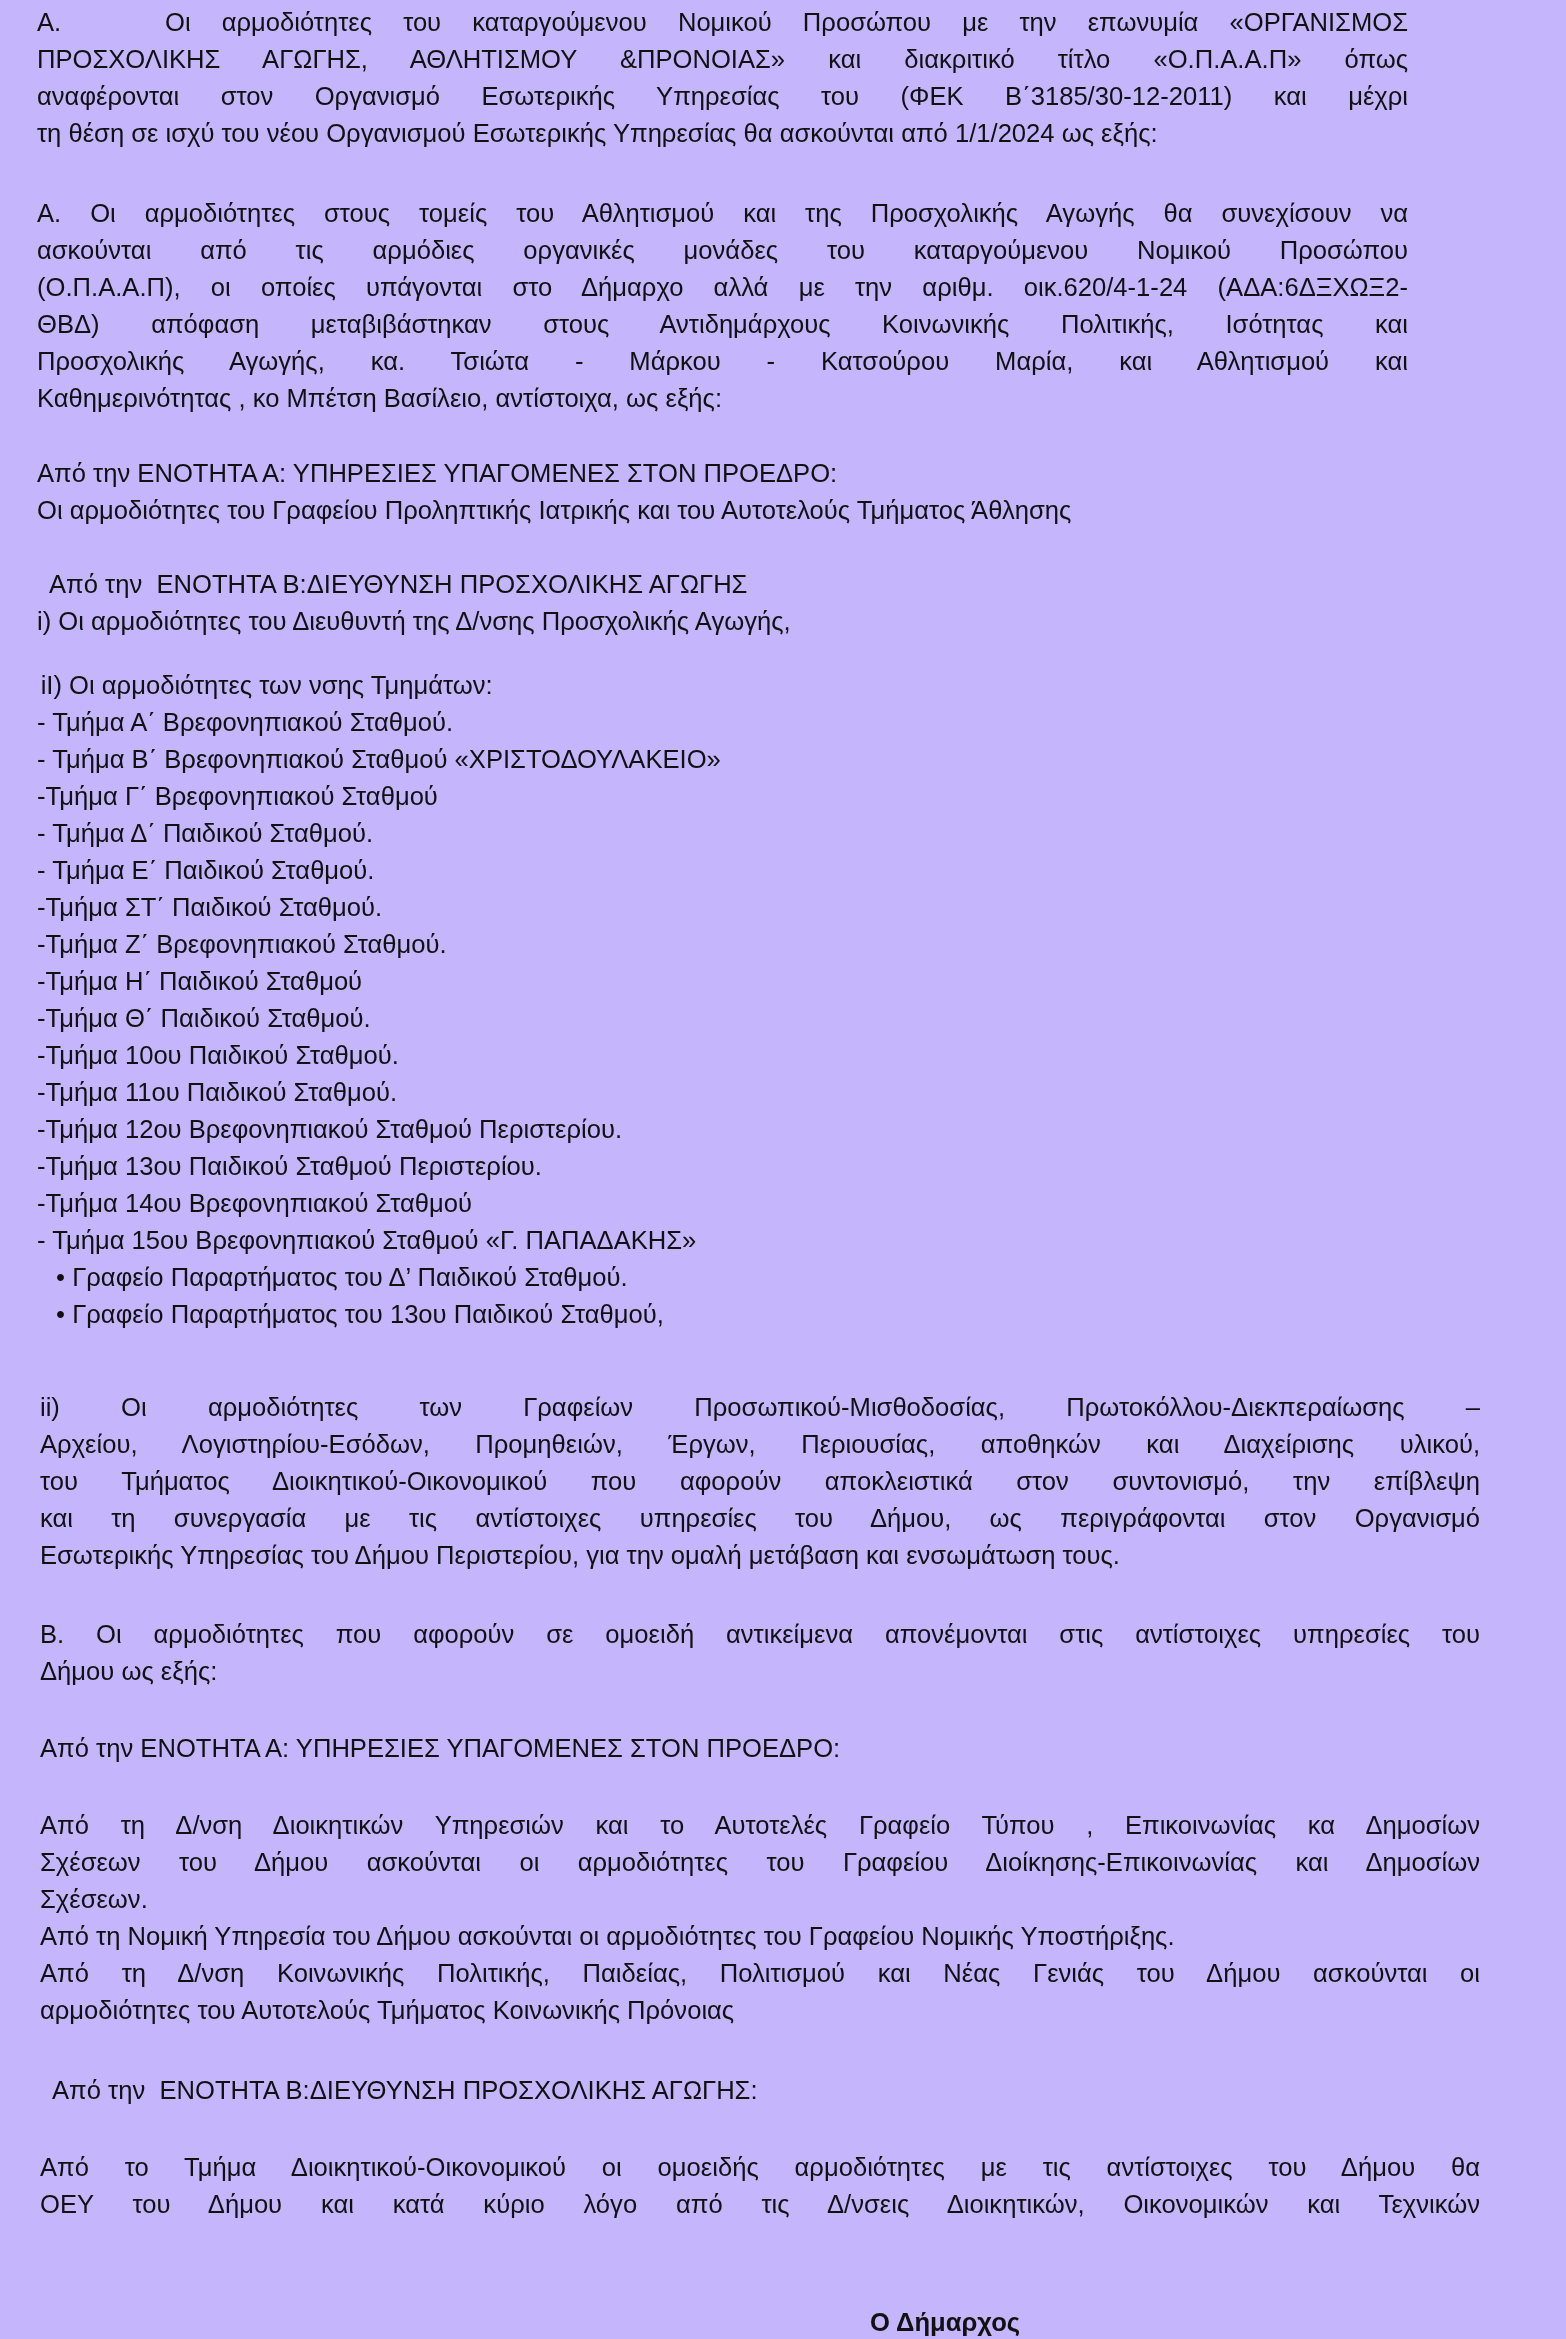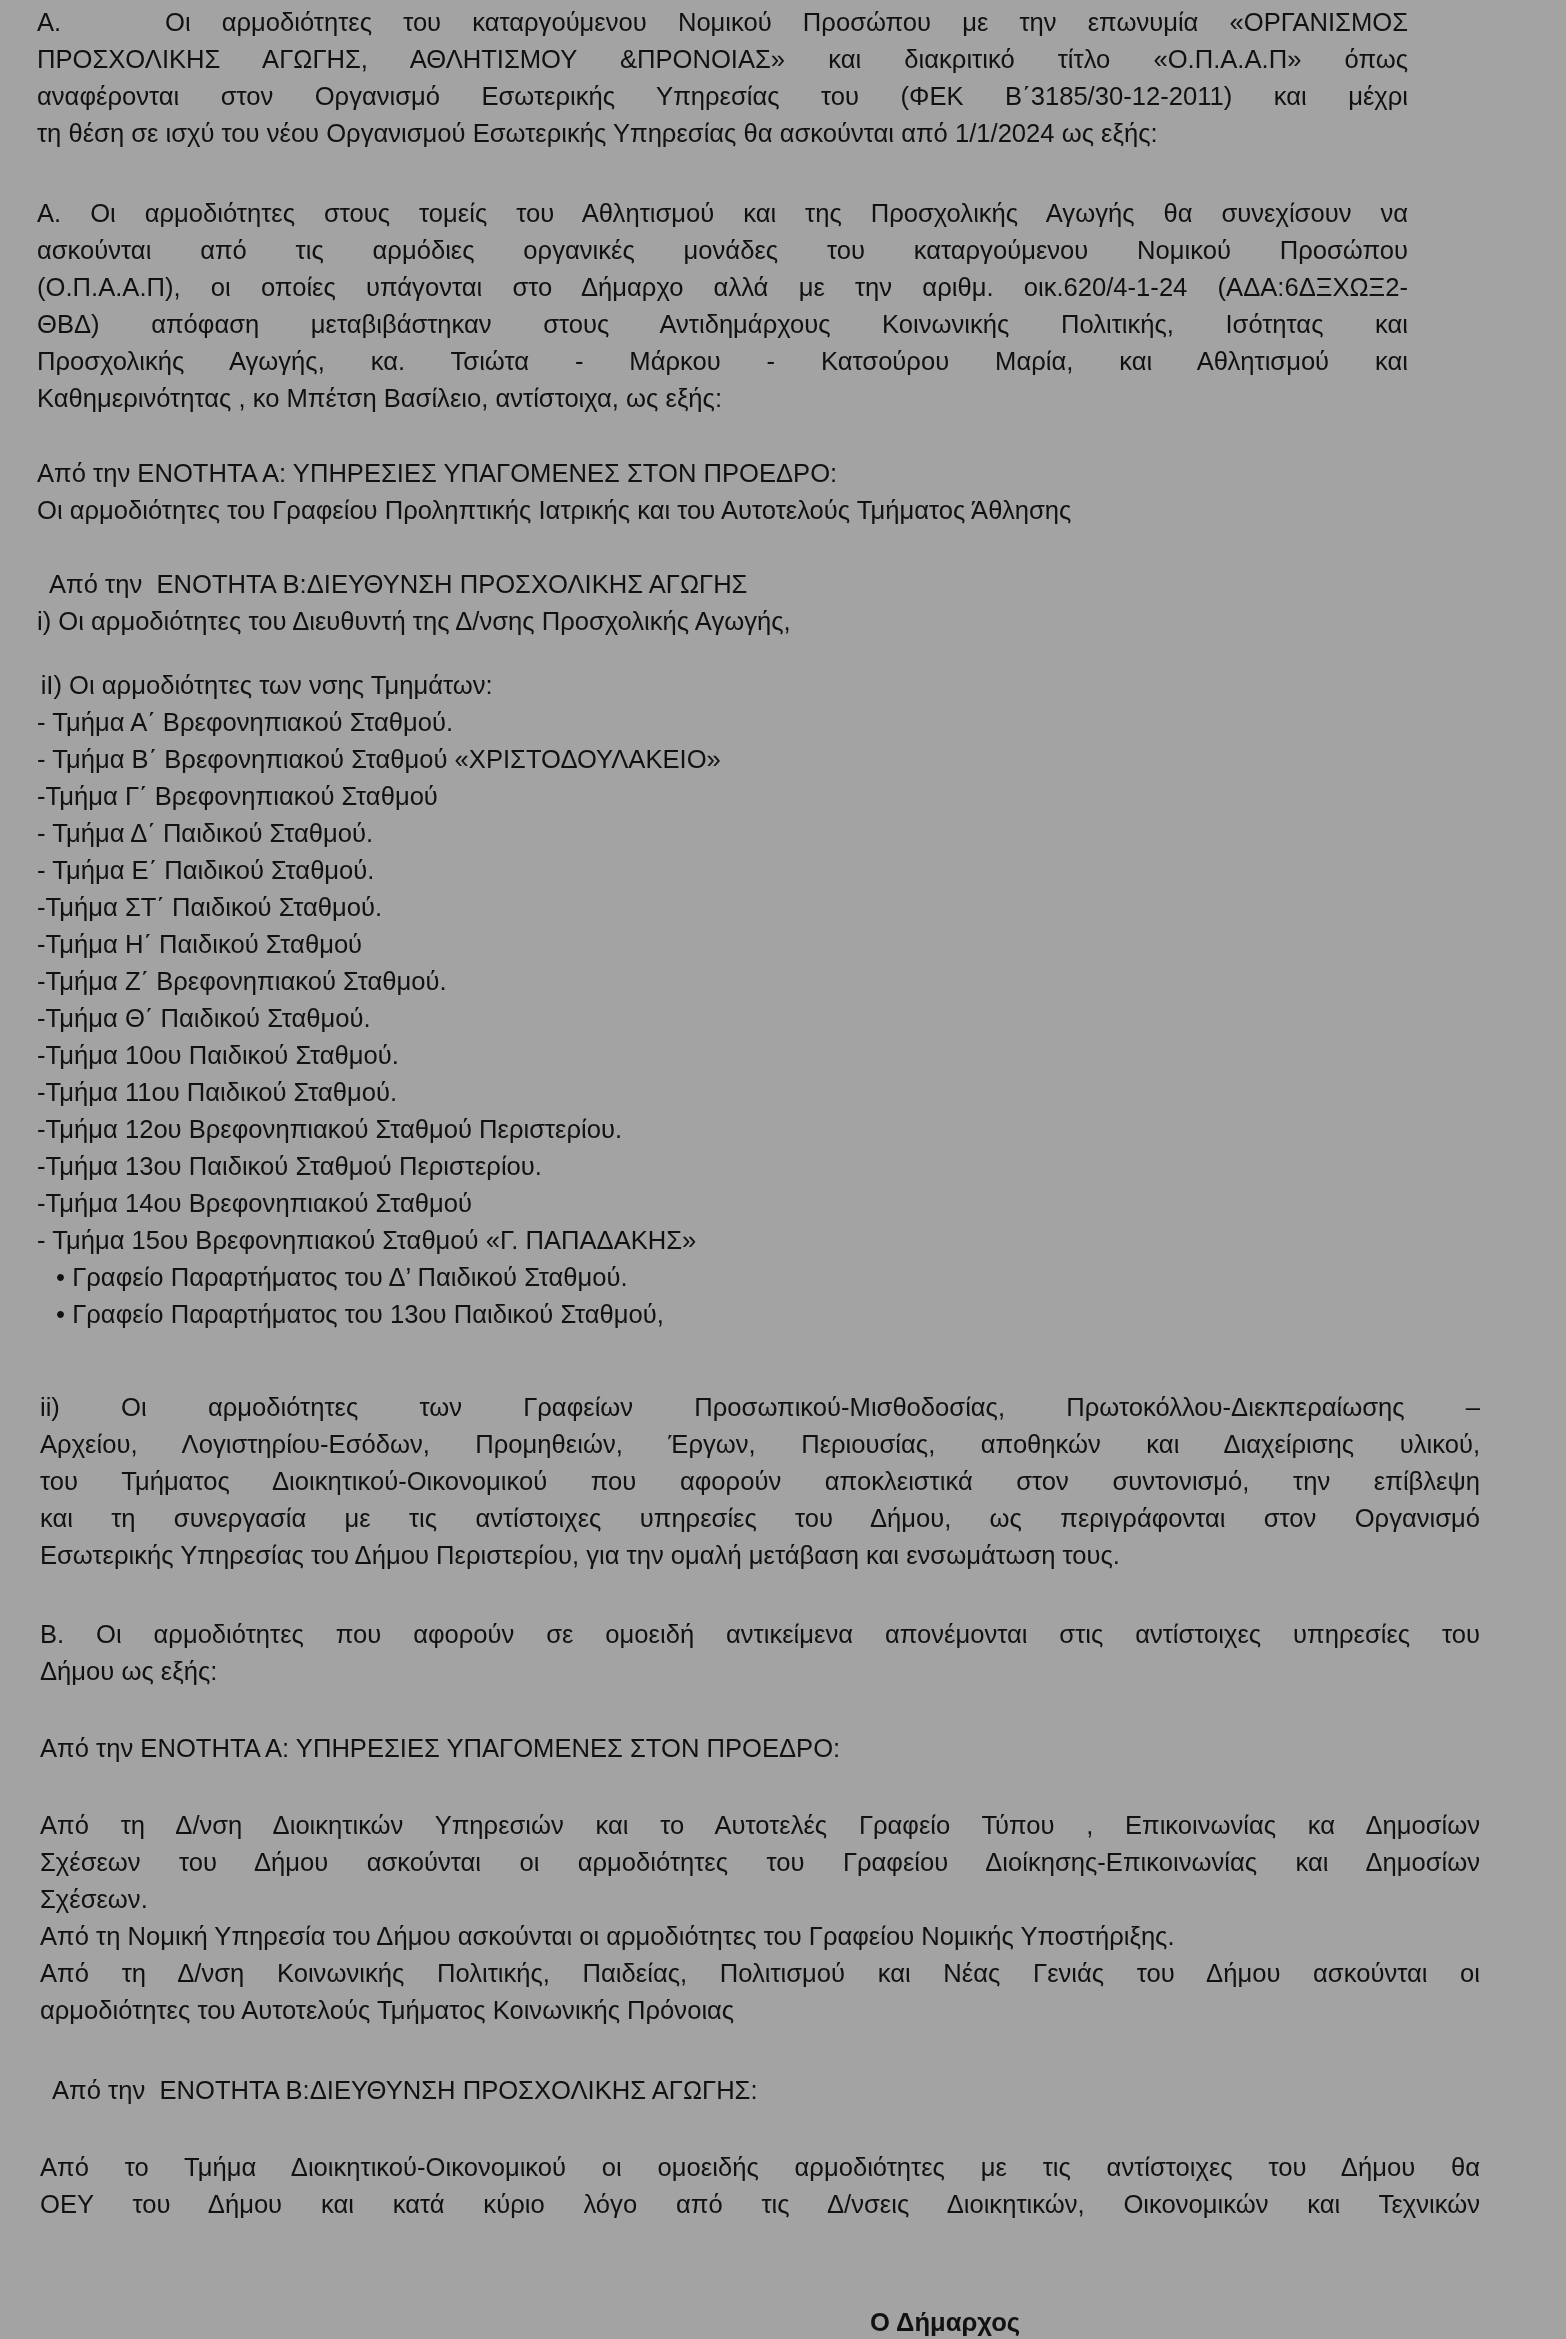--- a/index.html
+++ b/index.html
@@ -13,21 +13,21 @@
     position: relative;
     overflow: hidden;
     color: #111111;
     font-family: "Liberation Sans", "DejaVu Sans", sans-serif;
   }
   .page {
     position: absolute;
     left: 0; top: 0;
     width: 1566px;
     height: 2339px;
-    background: #a3a3a3;
+    background: #c4b5fd;
   }
   .block {
     position: absolute;
     font-size: 25.6px;
     line-height: 37px;
     transform-origin: 0 0;
     white-space: normal;
   }
   .line {
     display: block;
@@ -74,22 +74,22 @@
   </div>
 
   <div class="block" style="left:37px; top:667px; width:1371px;">
     <span class="line" style="padding-left:3.7px;">iI) Οι αρμοδιότητες των νσης Τμημάτων:</span>
     <span class="line">- Τμήμα Α΄ Βρεφονηπιακού Σταθμού.</span>
     <span class="line">- Τμήμα Β΄ Βρεφονηπιακού Σταθμού «ΧΡΙΣΤΟΔΟΥΛΑΚΕΙΟ»</span>
     <span class="line">-Τμήμα Γ΄ Βρεφονηπιακού Σταθμού</span>
     <span class="line">- Τμήμα Δ΄ Παιδικού Σταθμού.</span>
     <span class="line">- Τμήμα Ε΄ Παιδικού Σταθμού.</span>
     <span class="line">-Τμήμα ΣΤ΄ Παιδικού Σταθμού.</span>
+    <span class="line">-Τμήμα Ζ΄ Βρεφονηπιακού Σταθμού.</span>
     <span class="line">-Τμήμα Η΄ Παιδικού Σταθμού</span>
-    <span class="line">-Τμήμα Ζ΄ Βρεφονηπιακού Σταθμού.</span>
     <span class="line">-Τμήμα Θ΄ Παιδικού Σταθμού.</span>
     <span class="line">-Τμήμα 10ου Παιδικού Σταθμού.</span>
     <span class="line">-Τμήμα 11ου Παιδικού Σταθμού.</span>
     <span class="line">-Τμήμα 12ου Βρεφονηπιακού Σταθμού Περιστερίου.</span>
     <span class="line">-Τμήμα 13ου Παιδικού Σταθμού Περιστερίου.</span>
     <span class="line">-Τμήμα 14ου Βρεφονηπιακού Σταθμού</span>
     <span class="line">- Τμήμα 15ου Βρεφονηπιακού Σταθμού «Γ. ΠΑΠΑΔΑΚΗΣ»</span>
     <span class="line pre"> • Γραφείο Παραρτήματος του Δ’ Παιδικού Σταθμού.</span>
     <span class="line pre"> • Γραφείο Παραρτήματος του 13ου Παιδικού Σταθμού,</span>
   </div>

